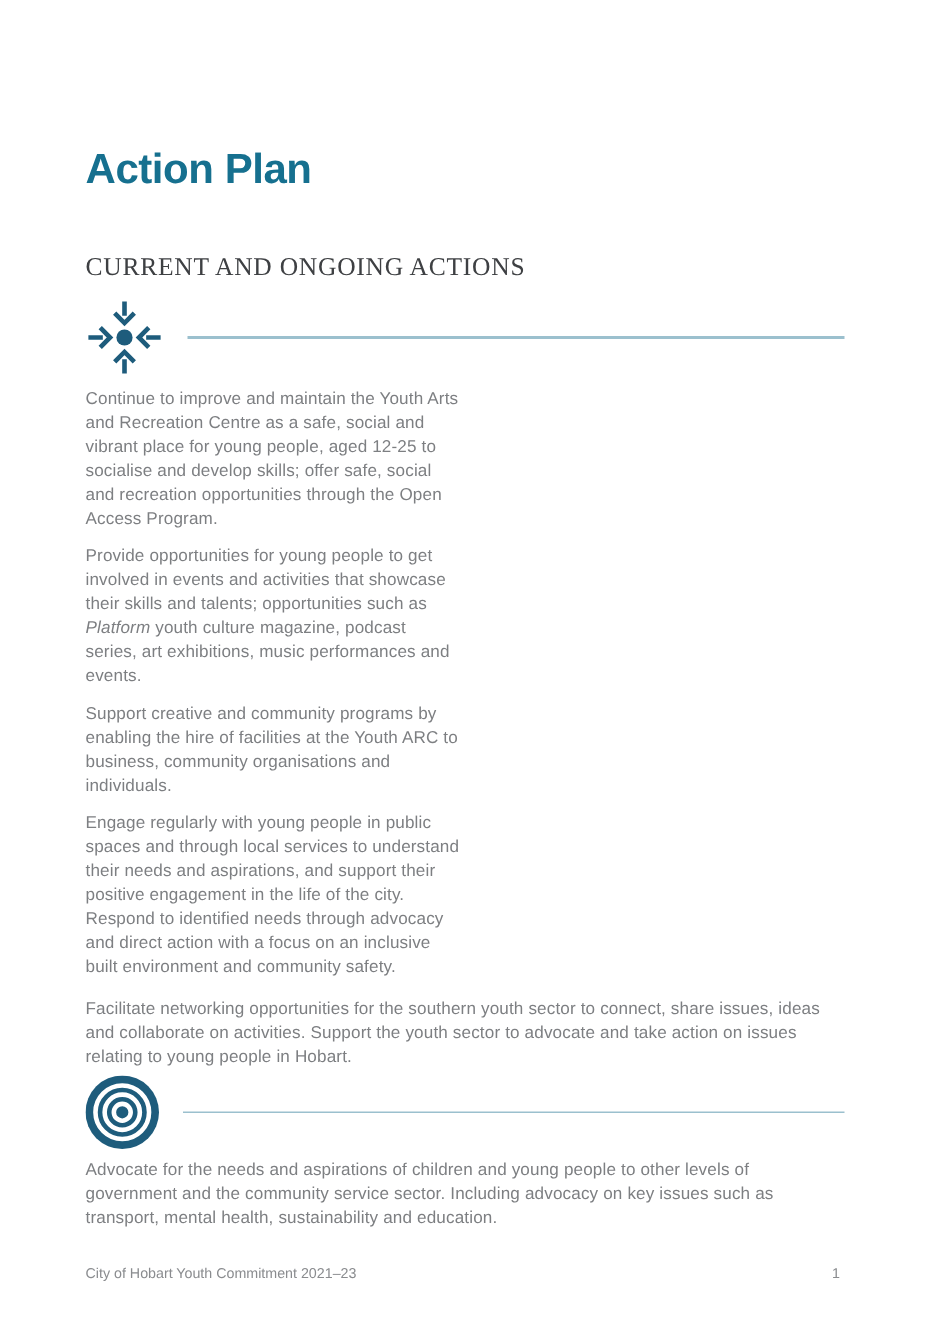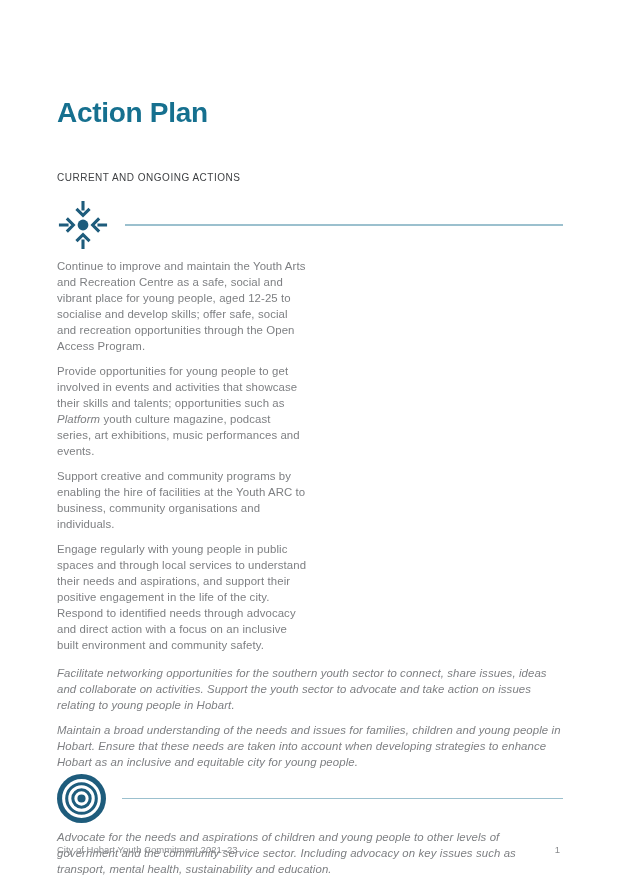--- a/index.html
+++ b/index.html
@@ -14,35 +14,36 @@
     border-radius:30px;
   }
   .title{
     margin:0;padding-top:96px;
     font-size:28px;line-height:34px;
     font-weight:bold;letter-spacing:-0.3px;
     color:#16708f;
   }
   .kicker{
     margin-top:41px;
-    font-size:10px;line-height:14px;
+    font-size:17px;line-height:14px;
     letter-spacing:0.5px;
     color:#3e4043;
+    font-family:Liberation Serif, serif;
   }
   .section-header{
     display:flex;align-items:center;gap:16px;
   }
   .sh-1{margin-top:13px;}
   .sh-2{margin-top:4px;}
   .section-icon{flex:0 0 auto;display:block;}
   .rule{flex:1;height:1.5px;background:#9bc0ce;}
   .columns{display:flex;gap:12px;margin-top:6px;flex-direction:column;}
   .col{box-sizing:border-box;}
   .col-left{width:251px;flex:0 0 251px;}
-  .col-right{flex:1;font-style:italic;}
+  .col-right{flex:1;}
   .col p{
     margin:0 0 9px 0;
     font-size:11.4px;line-height:16px;
     color:#7d7f82;
     letter-spacing:0.1px;
   }
   .col p:last-child{margin-bottom:0;}
   .col em{font-style:italic;}
   .footer{
     position:absolute;left:57px;right:62px;bottom:24px;
@@ -77,21 +78,20 @@
 
     <div class="columns">
       <div class="col col-left">
         <p>Continue to improve and maintain the Youth Arts and Recreation Centre as a safe, social and vibrant place for young people, aged 12-25 to socialise and develop skills; offer safe, social and recreation opportunities through the Open Access Program.</p>
         <p><span>Provide opportunities for young people to get involved in events and activities that showcase their skills and talents; opportunities such as </span><em>Platform</em><span> youth culture magazine, podcast series, art exhibitions, music performances and events.</span></p>
         <p>Support creative and community programs by enabling the hire of facilities at the Youth ARC to business, community organisations and individuals.</p>
         <p>Engage regularly with young people in public spaces and through local services to understand their needs and aspirations, and support their positive engagement in the life of the city. Respond to identified needs through advocacy and direct action with a focus on an inclusive built environment and community safety.</p>
       </div>
       <div class="col col-right">
         <p>Facilitate networking opportunities for the southern youth sector to connect, share issues, ideas and collaborate on activities. Support the youth sector to advocate and take action on issues relating to young people in Hobart.</p>
-        <p>Maintain a broad understanding of the needs and issues for families, children and young people in Hobart. Ensure that these needs are taken into account when developing strategies to enhance Hobart as an inclusive and equitable city for young people.</p>
       </div>
     </div>
   </div>
 
   <div>
     <div class="section-header sh-2">
       <svg class="section-icon" width="49" height="49" viewBox="0 0 48 48">
         <circle cx="24" cy="24" r="24" fill="#1e5c7c"></circle>
         <circle cx="24" cy="24" r="17.5" fill="none" stroke="#ffffff" stroke-width="3"></circle>
         <circle cx="24" cy="24" r="11.5" fill="none" stroke="#ffffff" stroke-width="3"></circle>

